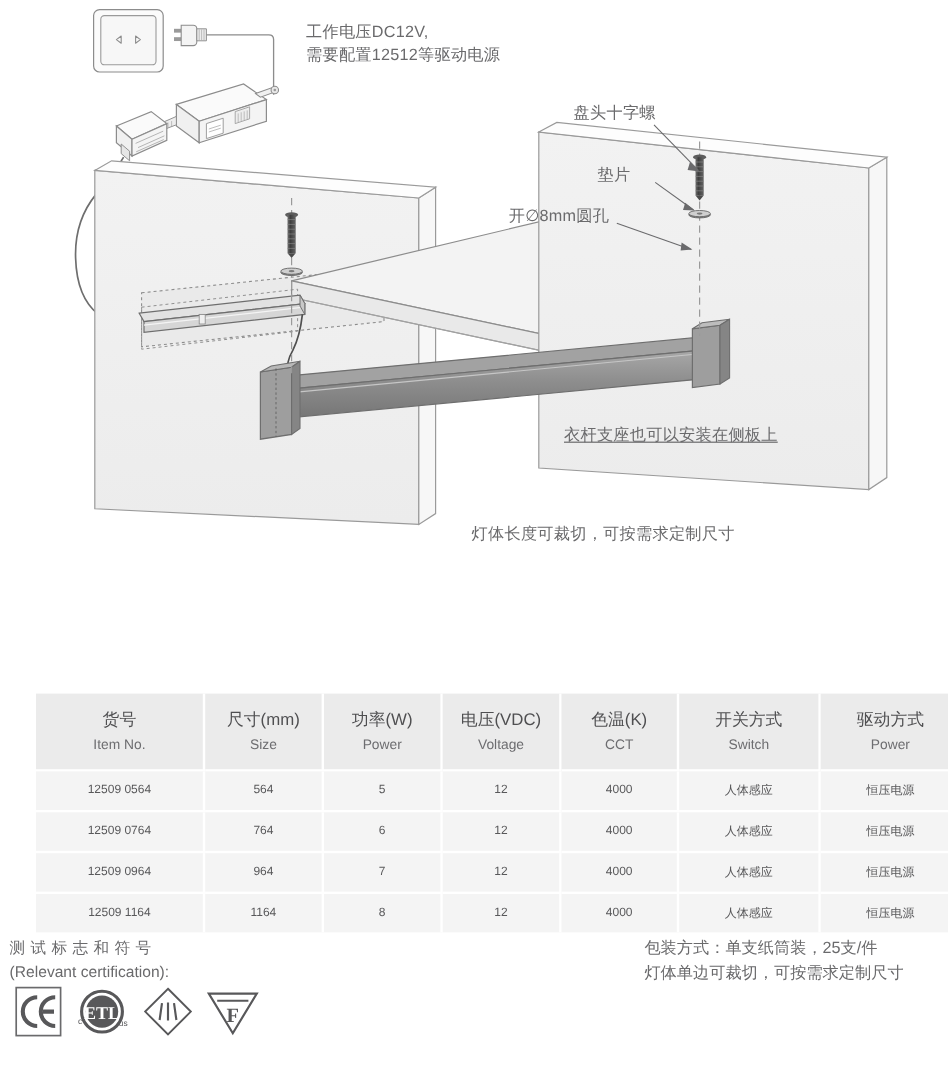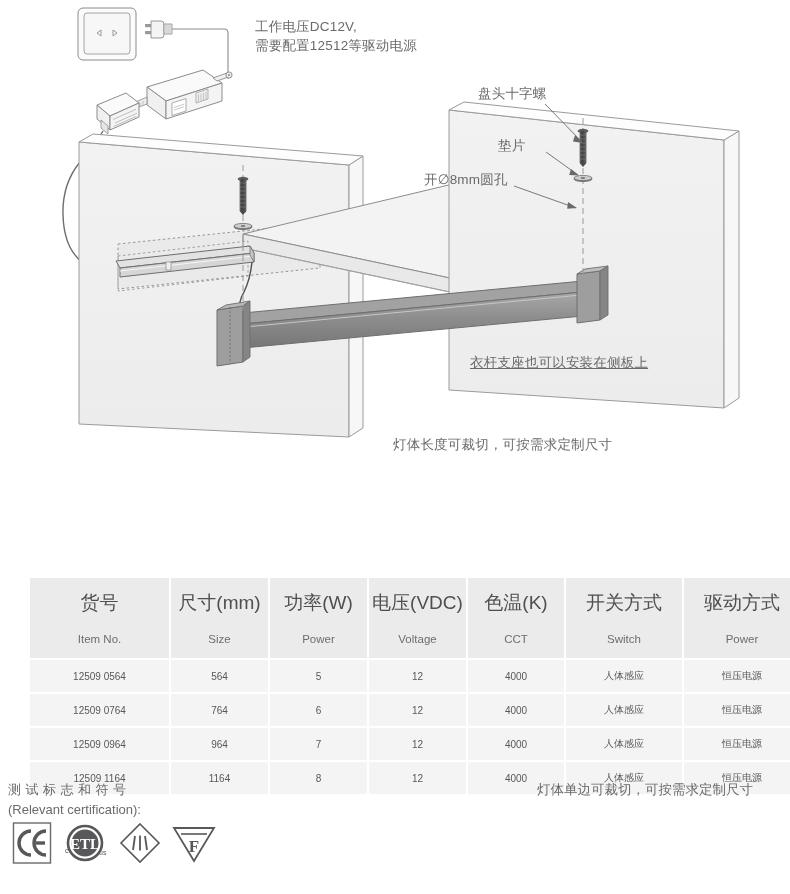--- a/index.html
+++ b/index.html
@@ -55,22 +55,22 @@
     border-bottom: 2px solid #ffffff;
     color: #58585a;
     font-weight: normal;
   }
   #spec-table th:last-child, #spec-table td:last-child { border-right: none; }
   #spec-table thead th {
     background: #ebebeb;
     padding: 11px 2px 11px;
     line-height: 1.45;
   }
-  .th-cn { display: block; font-size: 19px; color: #4f4f51; }
-  .th-en { display: block; font-size: 11.5px; color: #6d6d70; margin-top: 14px; }
+  .th-cn { display: block; font-size: 14px; color: #4f4f51; }
+  .th-en { display: block; font-size: 11.5px; color: #6d6d70; margin-top: 4px; }
   #spec-table tbody td {
     background: #f4f4f4;
     padding: 9px 2px;
     font-size: 10px;
   }
   #spec-table tbody tr:last-child td { border-bottom: none; }
   .col-item { width: 135px; }
   .col-size { width: 93px; }
   .col-power { width: 93px; }
   .col-volt { width: 93px; }
@@ -400,15 +400,16 @@
       <svg class="cert-mark" width="46" height="44" viewBox="0 0 46 44">
         <polygon points="3,7 43,7 23,40" fill="none" stroke="#58585a" stroke-width="1.8"></polygon>
         <path d="M10 13 h26" stroke="#58585a" stroke-width="1.6"></path>
         <text x="23" y="31" text-anchor="middle" font-family="'Liberation Serif',serif" font-size="17" font-weight="bold" fill="#58585a">F</text>
       </svg>
 
     </div>
   </div>
 
   <div id="pack-block">
+    <div>包装方式：单支纸筒装，25支/件</div>
     <div>灯体单边可裁切，可按需求定制尺寸</div>
   </div>
 </div>
 
 </body></html>

